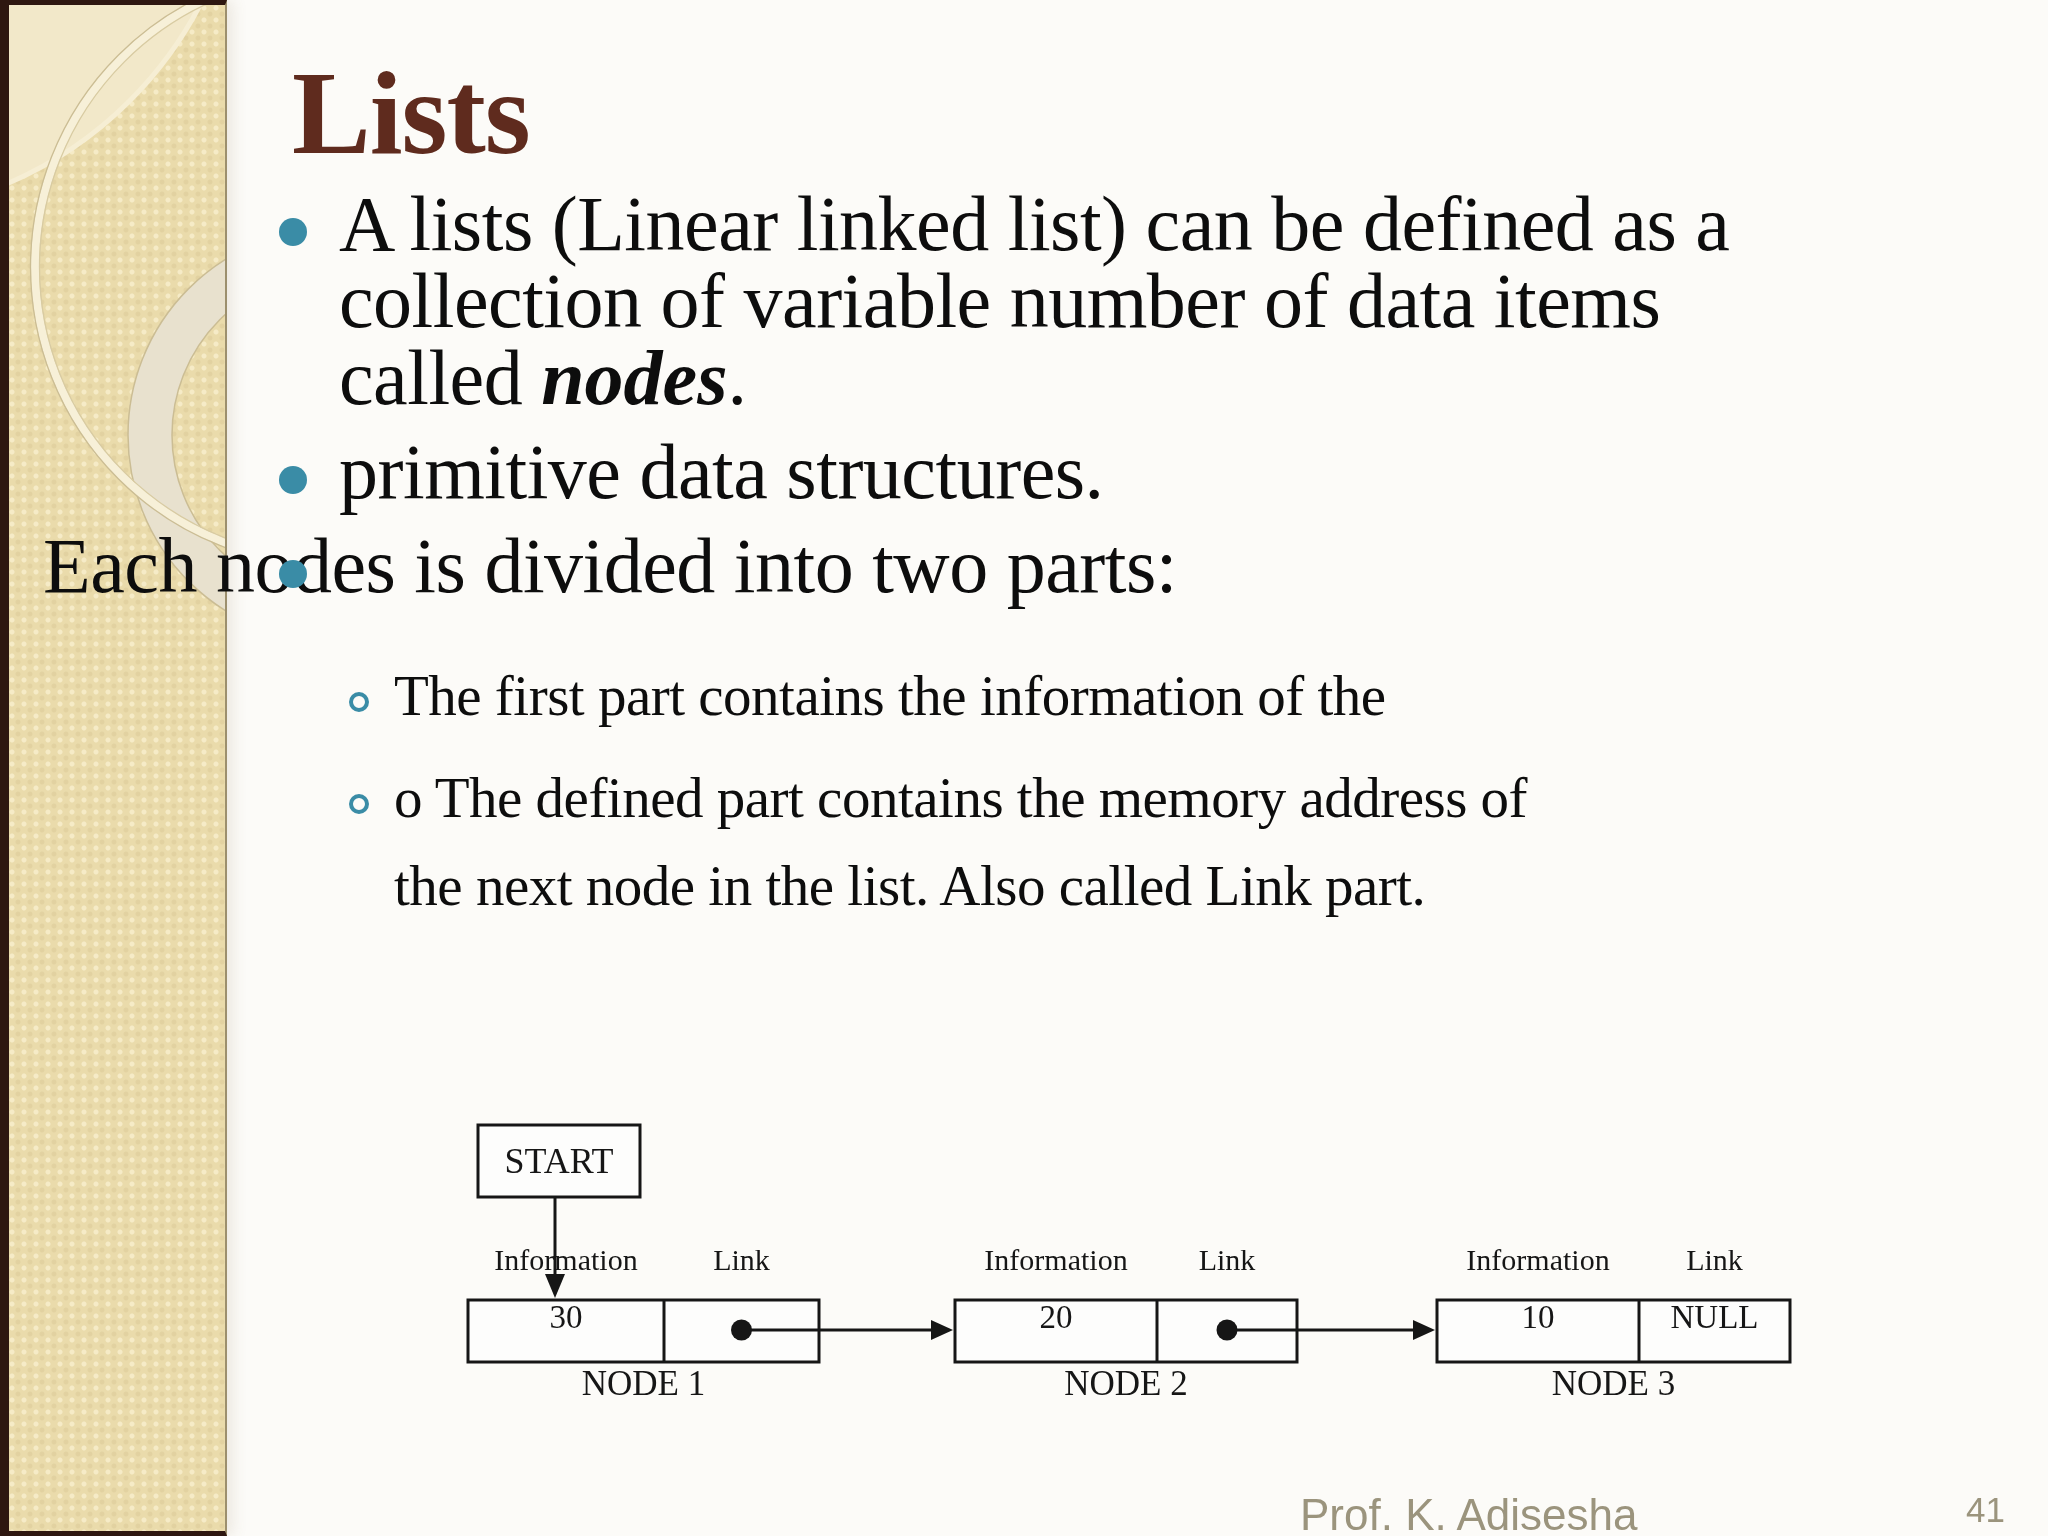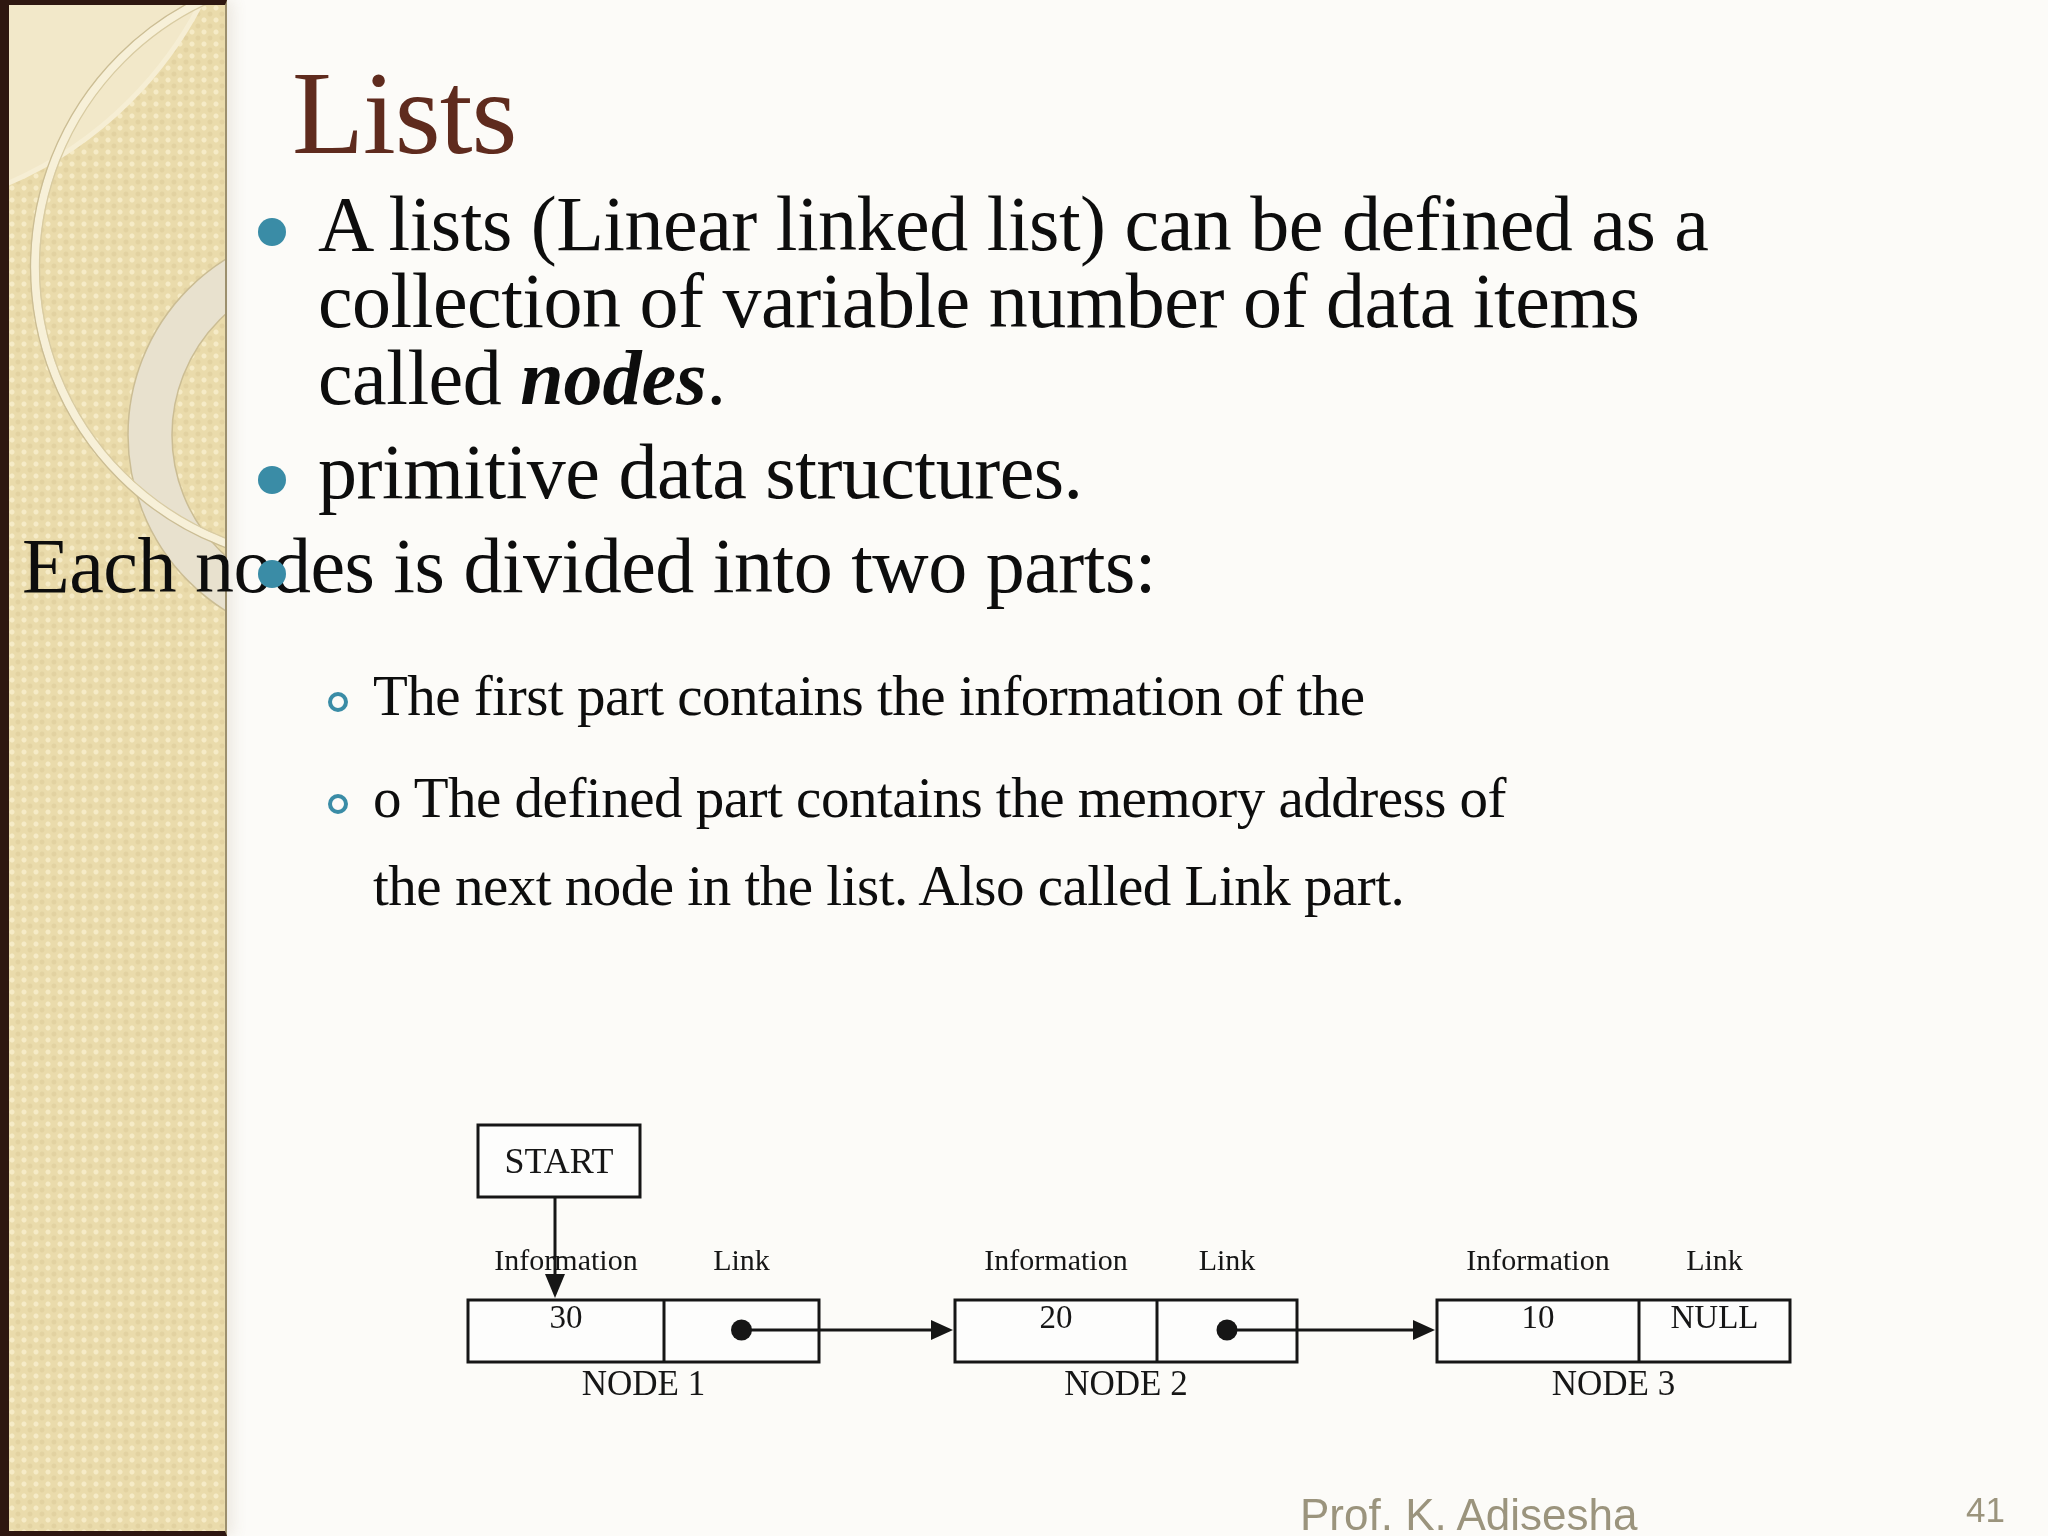--- a/index.html
+++ b/index.html
@@ -28,26 +28,26 @@
     border-top:5px solid var(--frame);
     border-bottom:5px solid var(--frame);
     border-left:9px solid var(--frame);
     border-right:2px solid #9c8f6d;
     box-shadow:6px 0 14px rgba(120,100,60,.12);
   }
   .sidebar svg{position:absolute;left:0;top:0;}
   
   .title{
     position:absolute;left:292px;top:55px;
-    font-size:118px;font-weight:normal;line-height:1;
+    font-size:118px;font-weight:bold;line-height:1;
     color:var(--title);letter-spacing:-1px;
   }
   
   .bullets{position:absolute;left:0;top:185px;width:2048px;color:var(--body-text);}
-  .b-row{position:relative;}
+  .b-row{position:relative;margin-left:21px;}
   .l1{padding-left:318px;font-size:78px;line-height:77px;letter-spacing:-0.5px;}
   .l2{padding-left:373px;font-size:57px;line-height:88px;letter-spacing:-0.5px;}
   .marker{position:absolute;border-radius:50%;}
   .m1{left:258px;top:33px;width:28px;height:28px;background:var(--accent);}
   .m2{left:328px;top:40px;width:12px;height:12px;border:4px solid var(--accent);background:transparent;}
   .bold-italic{font-weight:bold;font-style:italic;letter-spacing:0;}
   
   .diagram{position:absolute;left:0;top:1082px;width:1712px;height:400px;}
   .diagram svg text{font-family:"Liberation Serif", serif;fill:var(--ink);}
   

